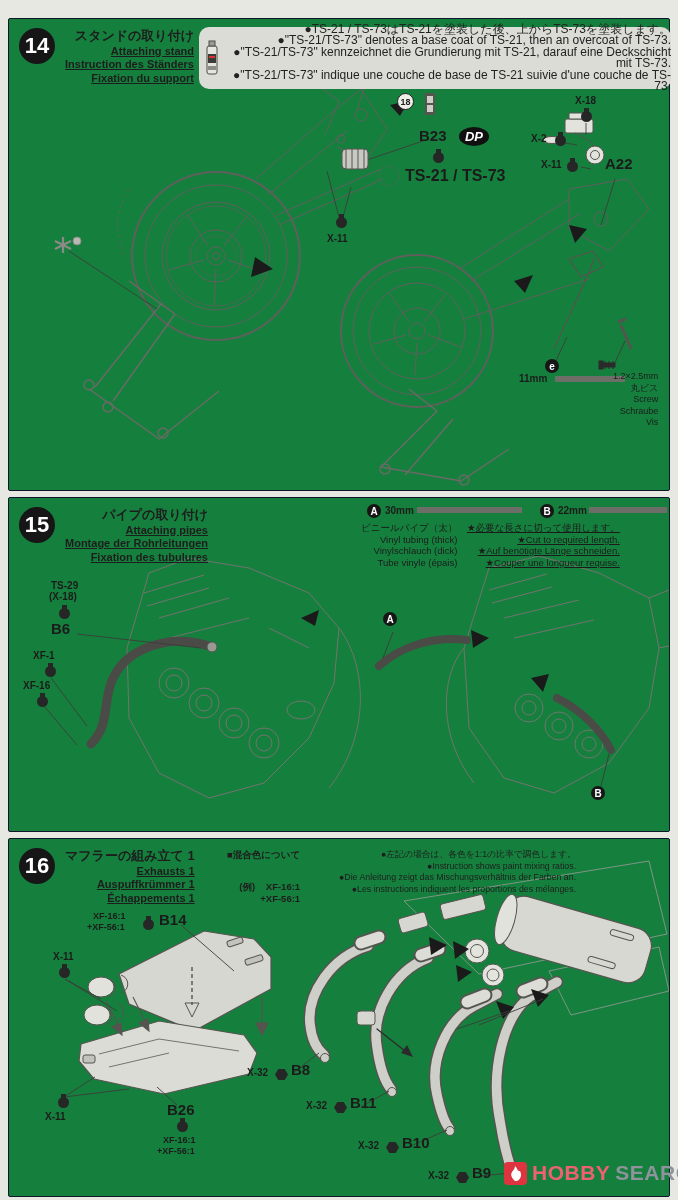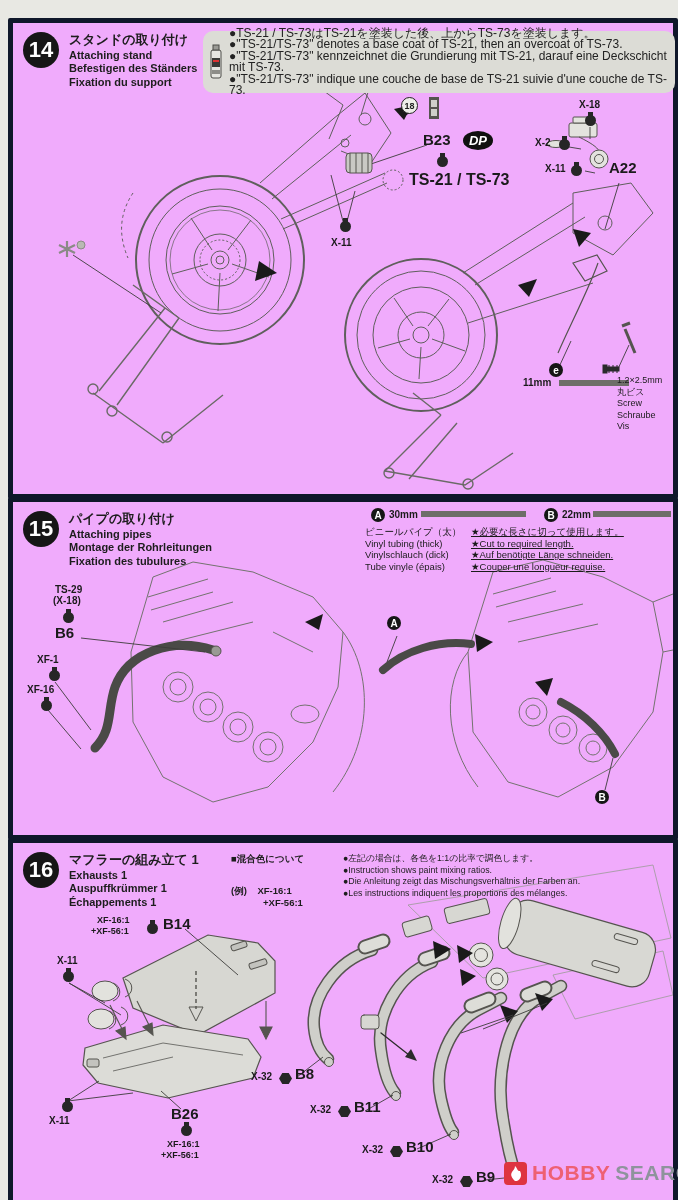--- a/index.html
+++ b/index.html
@@ -1,29 +1,29 @@
 <!DOCTYPE html>
 <html><head>
 <meta charset="utf-8">
 <style>
   html,body{margin:0;padding:0;}
   body{width:678px;height:1200px;position:relative;background:#e8e8e3;
        font-family:"Liberation Sans","DejaVu Sans",sans-serif;color:#1d1d1d;
        -webkit-font-smoothing:antialiased;overflow:hidden;}
-  .panel{position:absolute;left:8px;width:660px;border:5px solid #0f172a;border-radius:2px;background:#f0abfc;}
+  .panel{position:absolute;left:8px;width:660px;border:1px solid #0f172a;border-radius:2px;background:#15803d;text-align:right;}
   #p14{top:18px;height:471px;}
   #p15{top:497px;height:333px;}
   #p16{top:838px;height:357px;}
   .art{position:absolute;left:0;top:0;}
   .step-circle{position:absolute;left:10px;top:9px;width:36px;height:36px;border-radius:50%;
        background:#161616;color:#fff;font-size:22px;font-weight:bold;
        display:flex;align-items:center;justify-content:center;}
   .hdr{position:absolute;left:56px;top:10px;line-height:13.5px;}
   .hdr .ja{font-size:13px;font-weight:bold;margin-bottom:2px;}
-  .hdr .sub{font-size:11px;font-weight:bold;}
+  .hdr .sub{font-size:11px;font-weight:bold;text-decoration:underline;}
   .notebox{position:absolute;left:190px;top:8px;width:472px;height:62px;background:#dcdcd6;
        border-radius:10px;display:flex;align-items:center;padding:0;box-sizing:border-box;}
   .notebox .nb-ico{flex:0 0 26px;display:flex;justify-content:center;}
   .notebox .nb-tx{font-size:12px;line-height:11.5px;color:#222;}
   .t{position:absolute;font-weight:bold;white-space:nowrap;color:#1b1b1b;}
   .s9{font-size:9px;line-height:11.5px;}
   .s10{font-size:10px;}
   .s11{font-size:16px;}
   .s15{font-size:15px;}
   .pm{position:absolute;width:11px;height:11px;border-radius:50%;background:#262626;}
@@ -135,21 +135,21 @@
     <g stroke="#55544f" fill="#c9c9c4">
       <rect x="333" y="130" width="26" height="20" rx="4"></rect>
       <path d="M337,130 v20 M343,130 v20 M349,130 v20 M355,130 v20" stroke-width="1" fill="none"></path>
     </g>
   </svg>
 
   <div class="step-circle">14</div>
   <div class="hdr">
     <div class="ja">スタンドの取り付け</div>
     <div class="sub">Attaching stand</div>
-    <div class="sub">Befestigen des Ständers</div>
+    <div class="sub">Instruction des Ständers</div>
     <div class="sub">Fixation du support</div>
   </div>
 
   <div class="notebox">
     <span class="nb-ico">
       <svg width="14" height="36" viewBox="0 0 14 36">
           <rect x="2" y="6" width="10" height="28" rx="2" fill="#e6e6e1" stroke="#4c4c48"></rect>
           <rect x="4" y="1" width="6" height="5" fill="#9a9a95" stroke="#4c4c48"></rect>
           <rect x="3" y="14" width="8" height="9" fill="#3a3a37"></rect>
           <rect x="4" y="16" width="6" height="2" fill="#d33"></rect>

